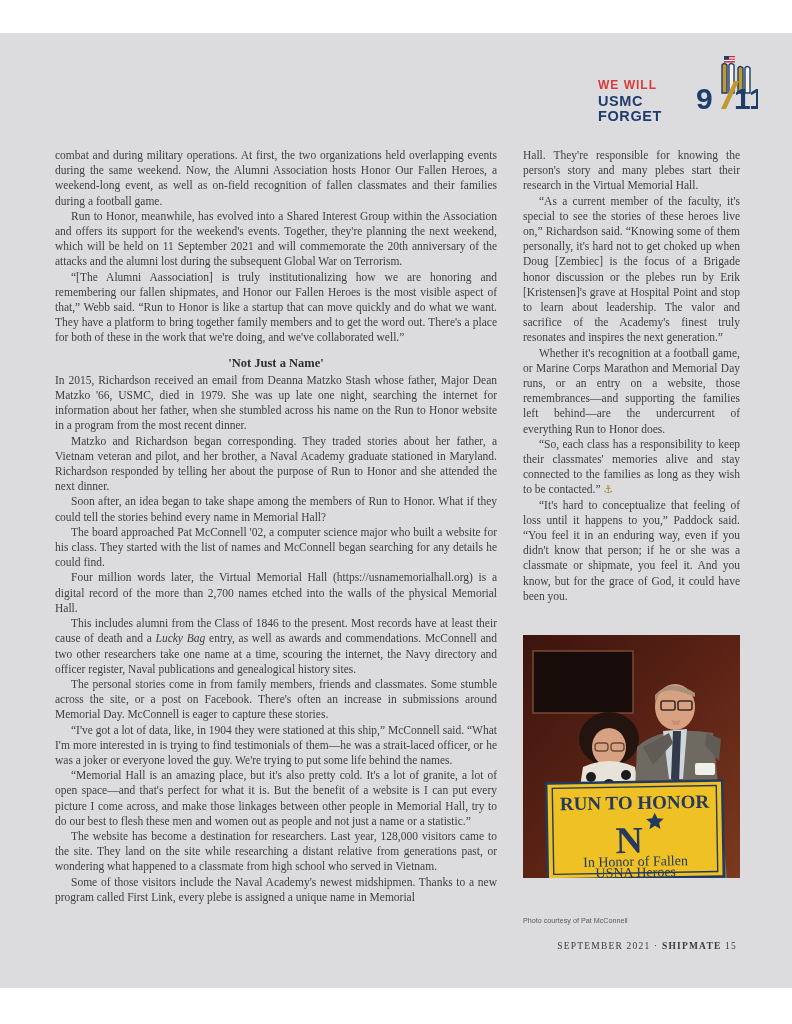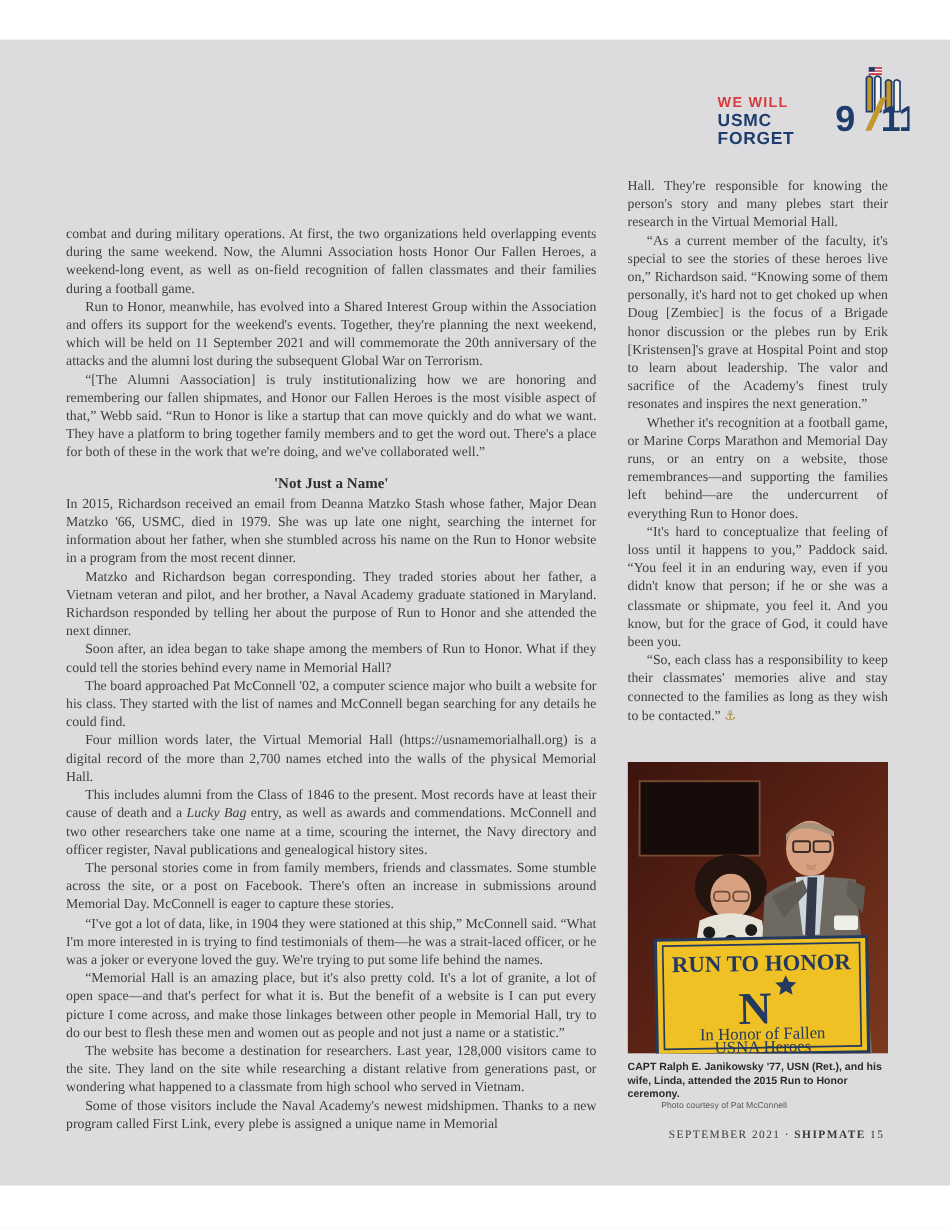--- a/index.html
+++ b/index.html
@@ -17,38 +17,38 @@
   .logo-text{position:absolute;right:66px;top:24px;text-align:left;
     font-family:"Liberation Sans", sans-serif;font-weight:bold;line-height:1;}
   .logo-line1{font-size:12px;letter-spacing:1px;color:#d93a3c;}
   .logo-line2{font-size:14.5px;letter-spacing:0.6px;color:#1e3d6d;margin-top:3px;}
   .towers-svg{position:absolute;right:0;top:0;}
   
   .col{position:absolute;top:115px;color:#3e3e40;font-size:11.5px;line-height:15.2px;
     text-align:justify;}
   .col p{margin:0;}
   .col p.indent{text-indent:16px;}
-  .col-left{left:55px;width:442px;margin-top:40px;}
+  .col-left{left:55px;width:442px;}
   .col-right{left:523px;width:217px;}
   .col h3{
     margin:10px 0 2px 0;font-size:12.5px;color:#2f2f31;
     font-weight:bold;text-align:center;
   }
   .anchor{color:#ab8c3f;font-family:"DejaVu Sans", sans-serif;font-size:11px;}
   
   .photo{position:absolute;left:523px;top:602px;width:217px;height:243px;}
   .caption{
     position:absolute;left:523px;top:851px;width:217px;
     font-family:"Liberation Sans", sans-serif;font-weight:bold;
     font-size:8.8px;line-height:11px;color:#2b2b2b;text-align:left;
   }
   .credit{
     position:absolute;left:523px;top:883px;width:217px;
     font-family:"Liberation Sans", sans-serif;
-    font-size:7.2px;color:#5a5a5c;text-align:left;margin-left:28px;
+    font-size:7.2px;color:#5a5a5c;text-align:left;
   }
   
   .footer{
     position:absolute;right:55px;top:908px;
     font-family:"Liberation Serif", serif;font-size:9.5px;
     letter-spacing:1.2px;color:#3a3a3c;
   }
   .footer b{font-weight:bold;}
 </style>
 </head>
@@ -98,22 +98,22 @@
     <p class="indent">“I've got a lot of data, like, in 1904 they were stationed at this ship,” McConnell said. “What I'm more interested in is trying to find testimonials of them—he was a strait-laced officer, or he was a joker or everyone loved the guy. We're trying to put some life behind the names.</p>
     <p class="indent">“Memorial Hall is an amazing place, but it's also pretty cold. It's a lot of granite, a lot of open space—and that's perfect for what it is. But the benefit of a website is I can put every picture I come across, and make those linkages between other people in Memorial Hall, try to do our best to flesh these men and women out as people and not just a name or a statistic.”</p>
     <p class="indent">The website has become a destination for researchers. Last year, 128,000 visitors came to the site. They land on the site while researching a distant relative from generations past, or wondering what happened to a classmate from high school who served in Vietnam.</p>
     <p class="indent">Some of those visitors include the Naval Academy's newest midshipmen. Thanks to a new program called First Link, every plebe is assigned a unique name in Memorial</p>
   </div>
 
   <div class="col col-right">
     <p>Hall. They're responsible for knowing the person's story and many plebes start their research in the Virtual Memorial Hall.</p>
     <p class="indent">“As a current member of the faculty, it's special to see the stories of these heroes live on,” Richardson said. “Knowing some of them personally, it's hard not to get choked up when Doug [Zembiec] is the focus of a Brigade honor discussion or the plebes run by Erik [Kristensen]'s grave at Hospital Point and stop to learn about leadership. The valor and sacrifice of the Academy's finest truly resonates and inspires the next generation.”</p>
     <p class="indent">Whether it's recognition at a football game, or Marine Corps Marathon and Memorial Day runs, or an entry on a website, those remembrances—and supporting the families left behind—are the undercurrent of everything Run to Honor does.</p>
+    <p class="indent"><span>“So, each class has a responsibility to keep their classmates' memories alive and stay connected to the families as long as they wish to be contacted.” </span><span class="anchor">⚓</span></p>
     <p class="indent">“It's hard to conceptualize that feeling of loss until it happens to you,” Paddock said. “You feel it in an enduring way, even if you didn't know that person; if he or she was a classmate or shipmate, you feel it. And you know, but for the grace of God, it could have been you.</p>
-    <p class="indent"><span>“So, each class has a responsibility to keep their classmates' memories alive and stay connected to the families as long as they wish to be contacted.” </span><span class="anchor">⚓</span></p>
   </div>
 
   <svg class="photo" width="217" height="243" viewBox="0 0 217 243">
     <defs>
       <linearGradient id="bg" x1="0" y1="0" x2="1" y2="1">
         <stop offset="0" stop-color="#3c140e"></stop>
         <stop offset="0.55" stop-color="#5e2416"></stop>
         <stop offset="1" stop-color="#7c3a1e"></stop>
       </linearGradient>
     </defs>
@@ -152,21 +152,20 @@
       <rect x="24" y="147" width="176" height="96" fill="#f0c124" stroke="#233a5e" stroke-width="2.5"></rect>
       <rect x="30" y="152" width="164" height="86" fill="none" stroke="#233a5e" stroke-width="1.4"></rect>
       <text x="112" y="174" text-anchor="middle" font-family="Liberation Serif, serif" font-weight="bold" font-size="19" fill="#233a5e">RUN TO HONOR</text>
       <text x="106" y="218" text-anchor="middle" font-family="Liberation Serif, serif" font-weight="bold" font-size="38" fill="#233a5e">N</text>
       <path d="M132 178 l2.6 5.6 6.2 0.6 -4.6 4.2 1.3 6 -5.5 -3.2 -5.5 3.2 1.3 -6 -4.6 -4.2 6.2 -0.6 Z" fill="#233a5e"></path>
       <text x="112" y="231" text-anchor="middle" font-family="Liberation Serif, serif" font-size="14" fill="#233a5e">In Honor of Fallen</text>
       <text x="112" y="242" text-anchor="middle" font-family="Liberation Serif, serif" font-size="14" fill="#233a5e">USNA Heroes</text>
     </g>
   </svg>
 
-  <div class="caption">CAPT Ralph E. Janikowsky '77, USN (Ret.), and his wife, Linda, attended the 2015 Run to Honor ceremony.</div>
   <div class="credit">Photo courtesy of Pat McConnell</div>
 
   <div class="footer">
     <span>SEPTEMBER 2021</span>
     <span>·</span>
     <b>SHIPMATE</b>
     <span>15</span>
   </div>
 
 </div>

